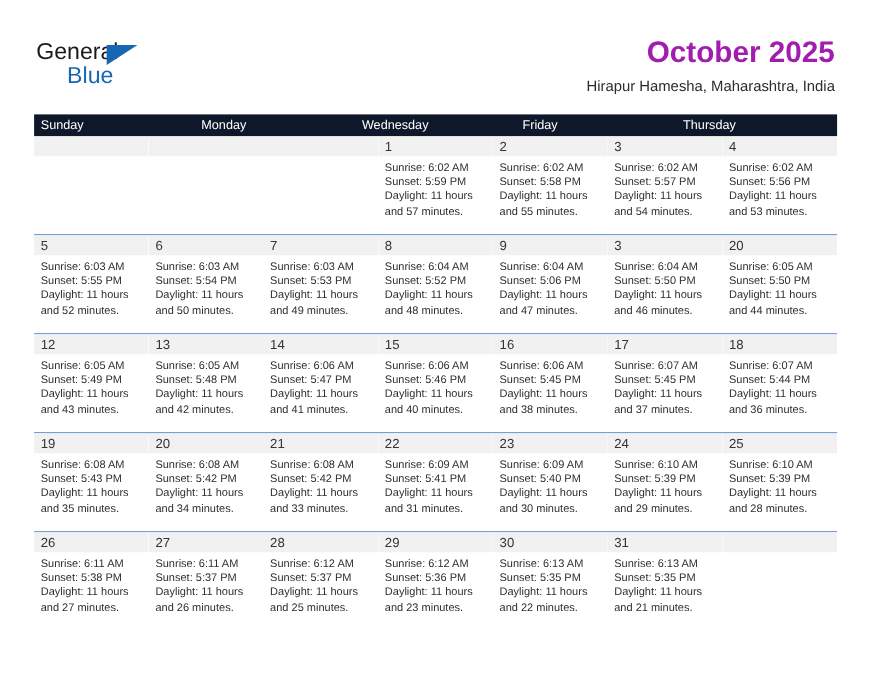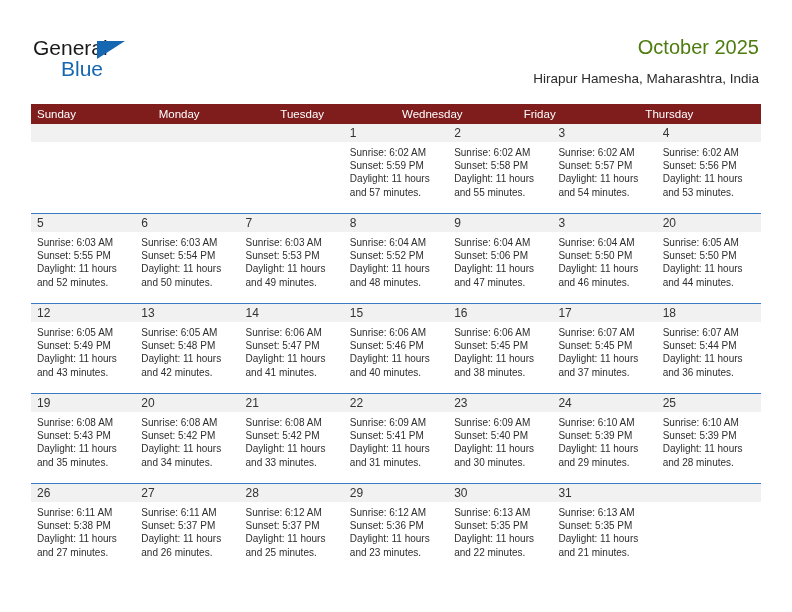--- a/index.html
+++ b/index.html
@@ -66,24 +66,24 @@
     font-weight: 400;
   }
 
   .title-block {
     position: absolute;
     right: 33px;
     top: 32px;
     text-align: right;
   }
   .cal-title {
-    font-size: 20px;
-    color: #4d7c0f;
+    font-size: 27px;
+    color: #a21caf;
     line-height: 30px;
-    font-weight: 400;
+    font-weight: 700;
     white-space: nowrap;
   }
   .cal-subtitle {
     margin-top: 9px;
     font-size: 13.5px;
     color: #2b2b2b;
     line-height: 16px;
     font-weight: 400;
     white-space: nowrap;
   }
@@ -92,21 +92,21 @@
   .calendar {
     position: absolute;
     left: 31px;
     top: 104px;
     width: 730px;
   }
 
   .weekday-row {
     display: flex;
     width: 100%;
-    background: #7f1d1d;
+    background: #0f172a;
   }
   .weekday-cell {
     flex: 1 1 0;
     min-width: 0;
     height: 20px;
     line-height: 20px;
     color: #ffffff;
     font-size: 11.5px;
     padding-left: 6px;
     box-sizing: border-box;
@@ -175,21 +175,20 @@
       <div class="cal-subtitle">Hirapur Hamesha, Maharashtra, India</div>
     </div>
 
   </div>
 
   <div class="calendar">
 
     <div class="weekday-row">
       <div class="weekday-cell">Sunday</div>
       <div class="weekday-cell">Monday</div>
-      <div class="weekday-cell">Tuesday</div>
       <div class="weekday-cell">Wednesday</div>
       <div class="weekday-cell">Friday</div>
       <div class="weekday-cell">Thursday</div>
     </div>
 
     <div id="weeks-container">
         <div class="week-row first">
           <div class="day-cell empty">
             <div class="day-number-strip"></div>
           </div>

